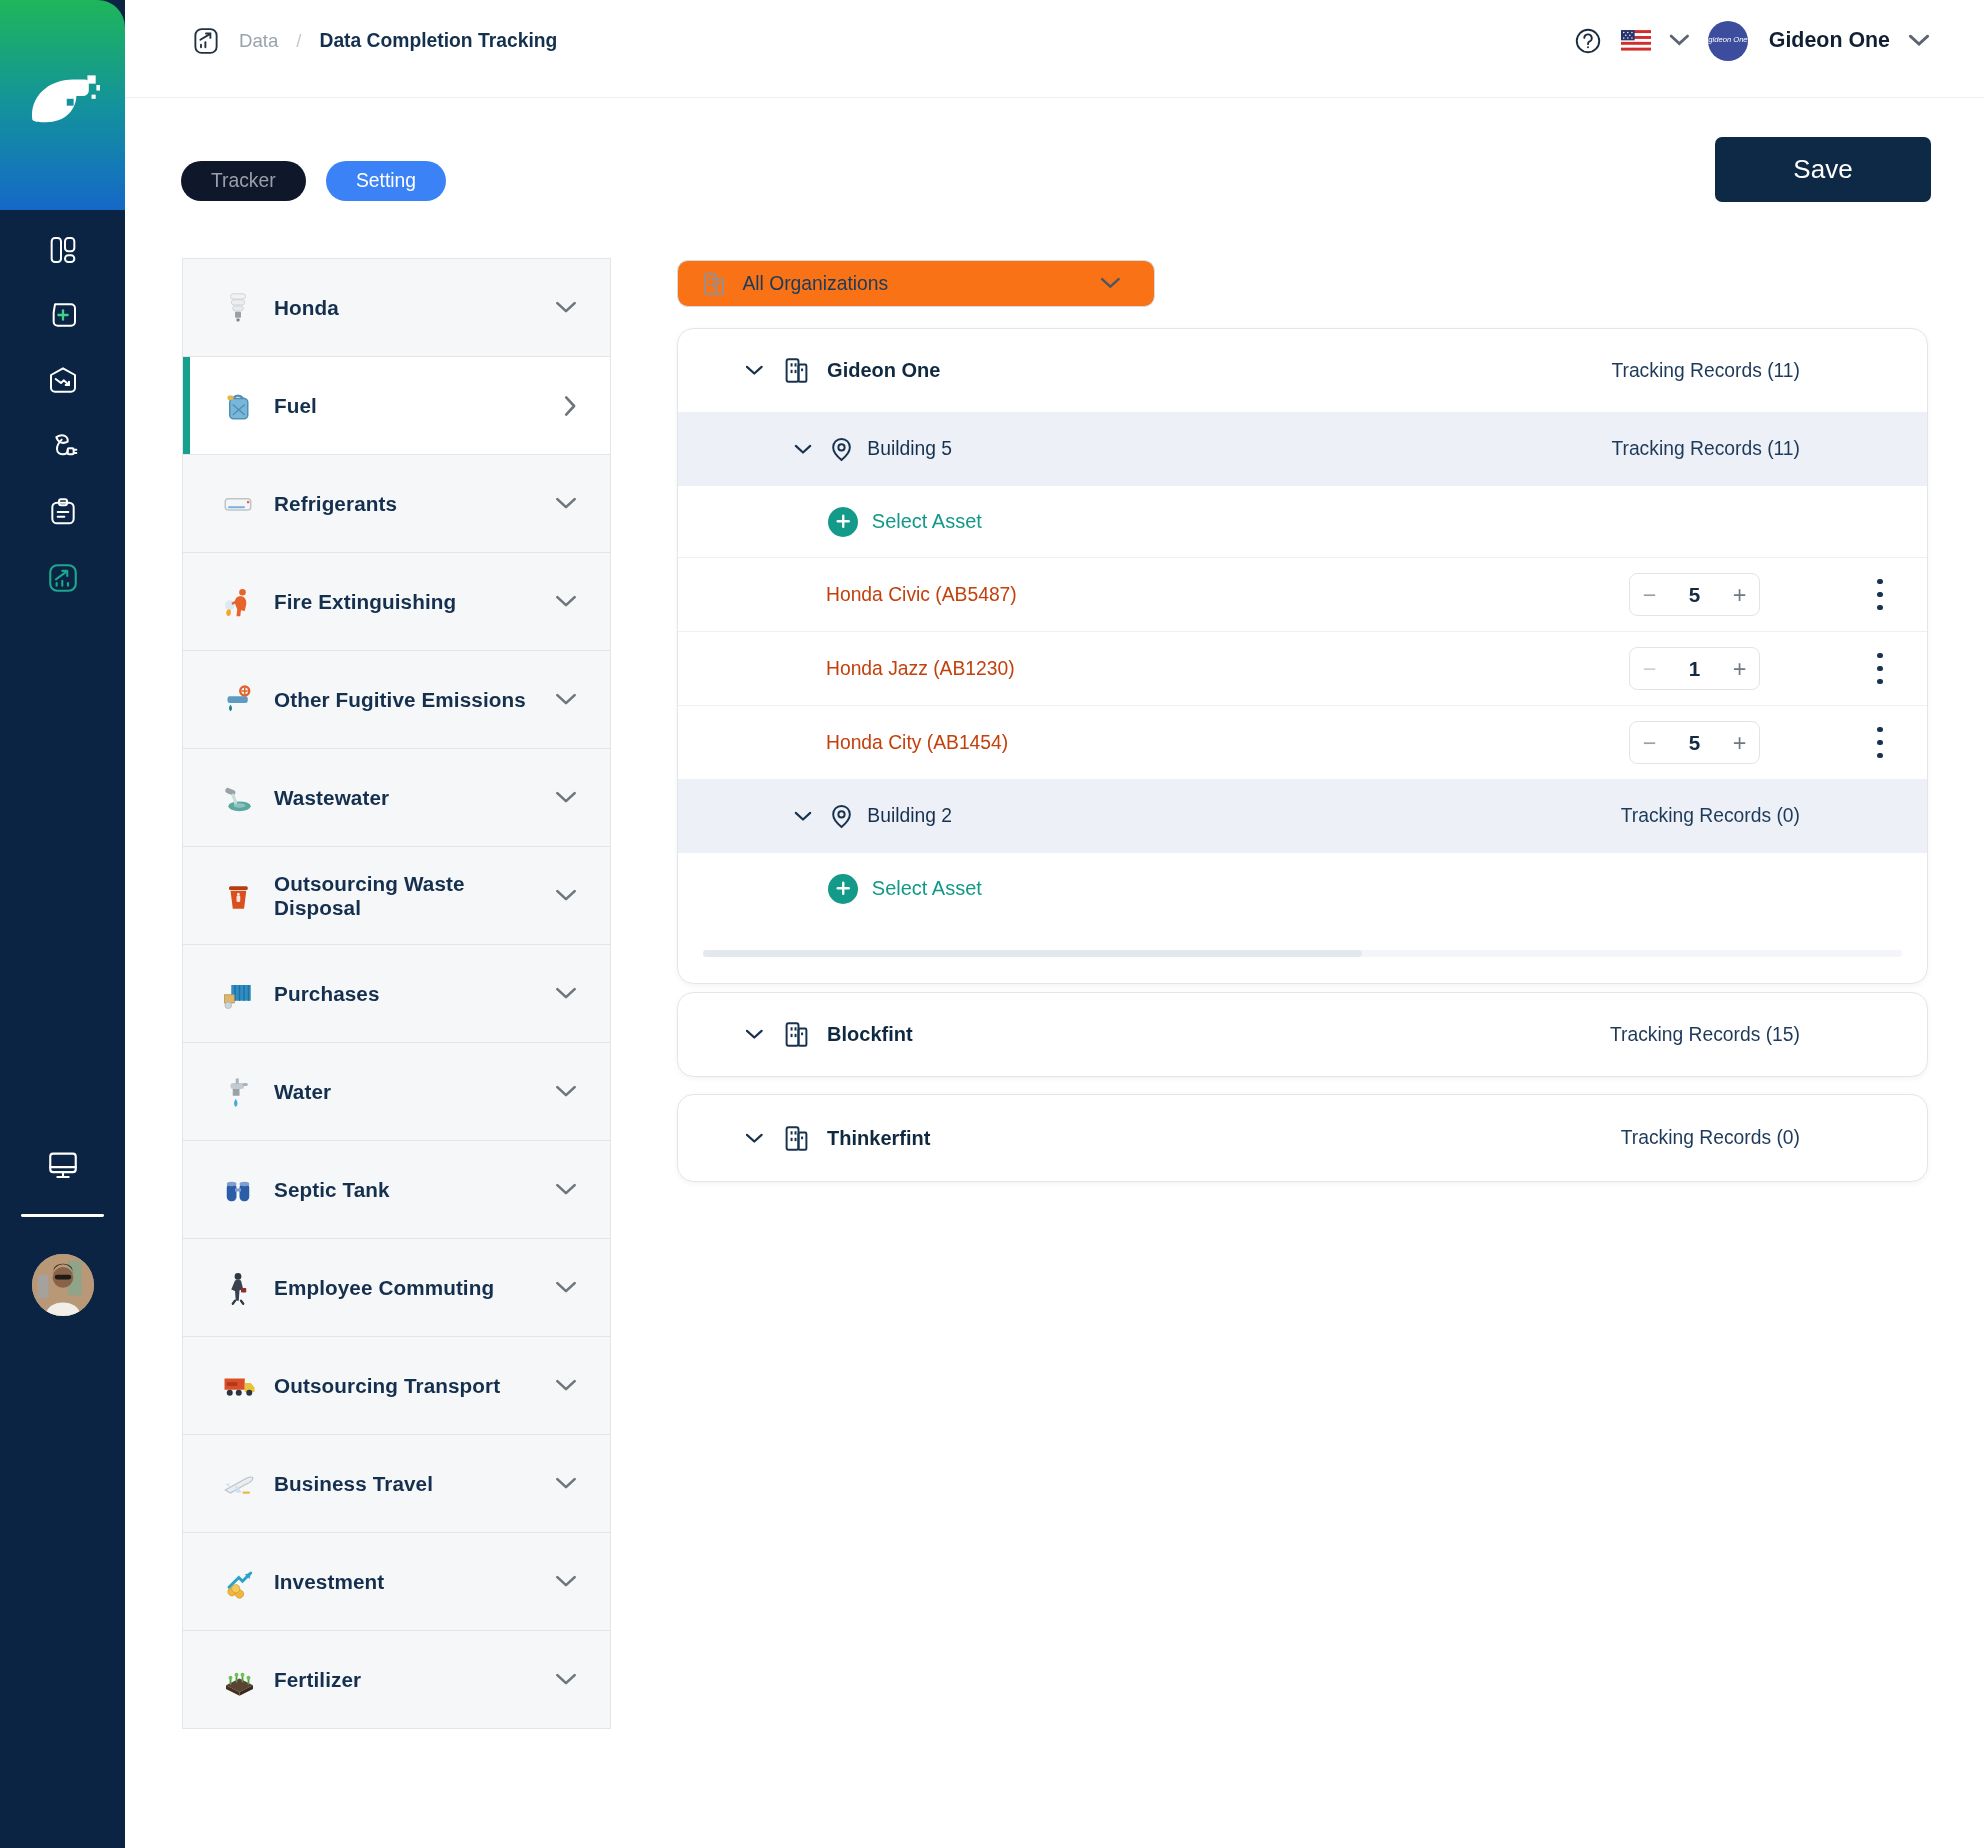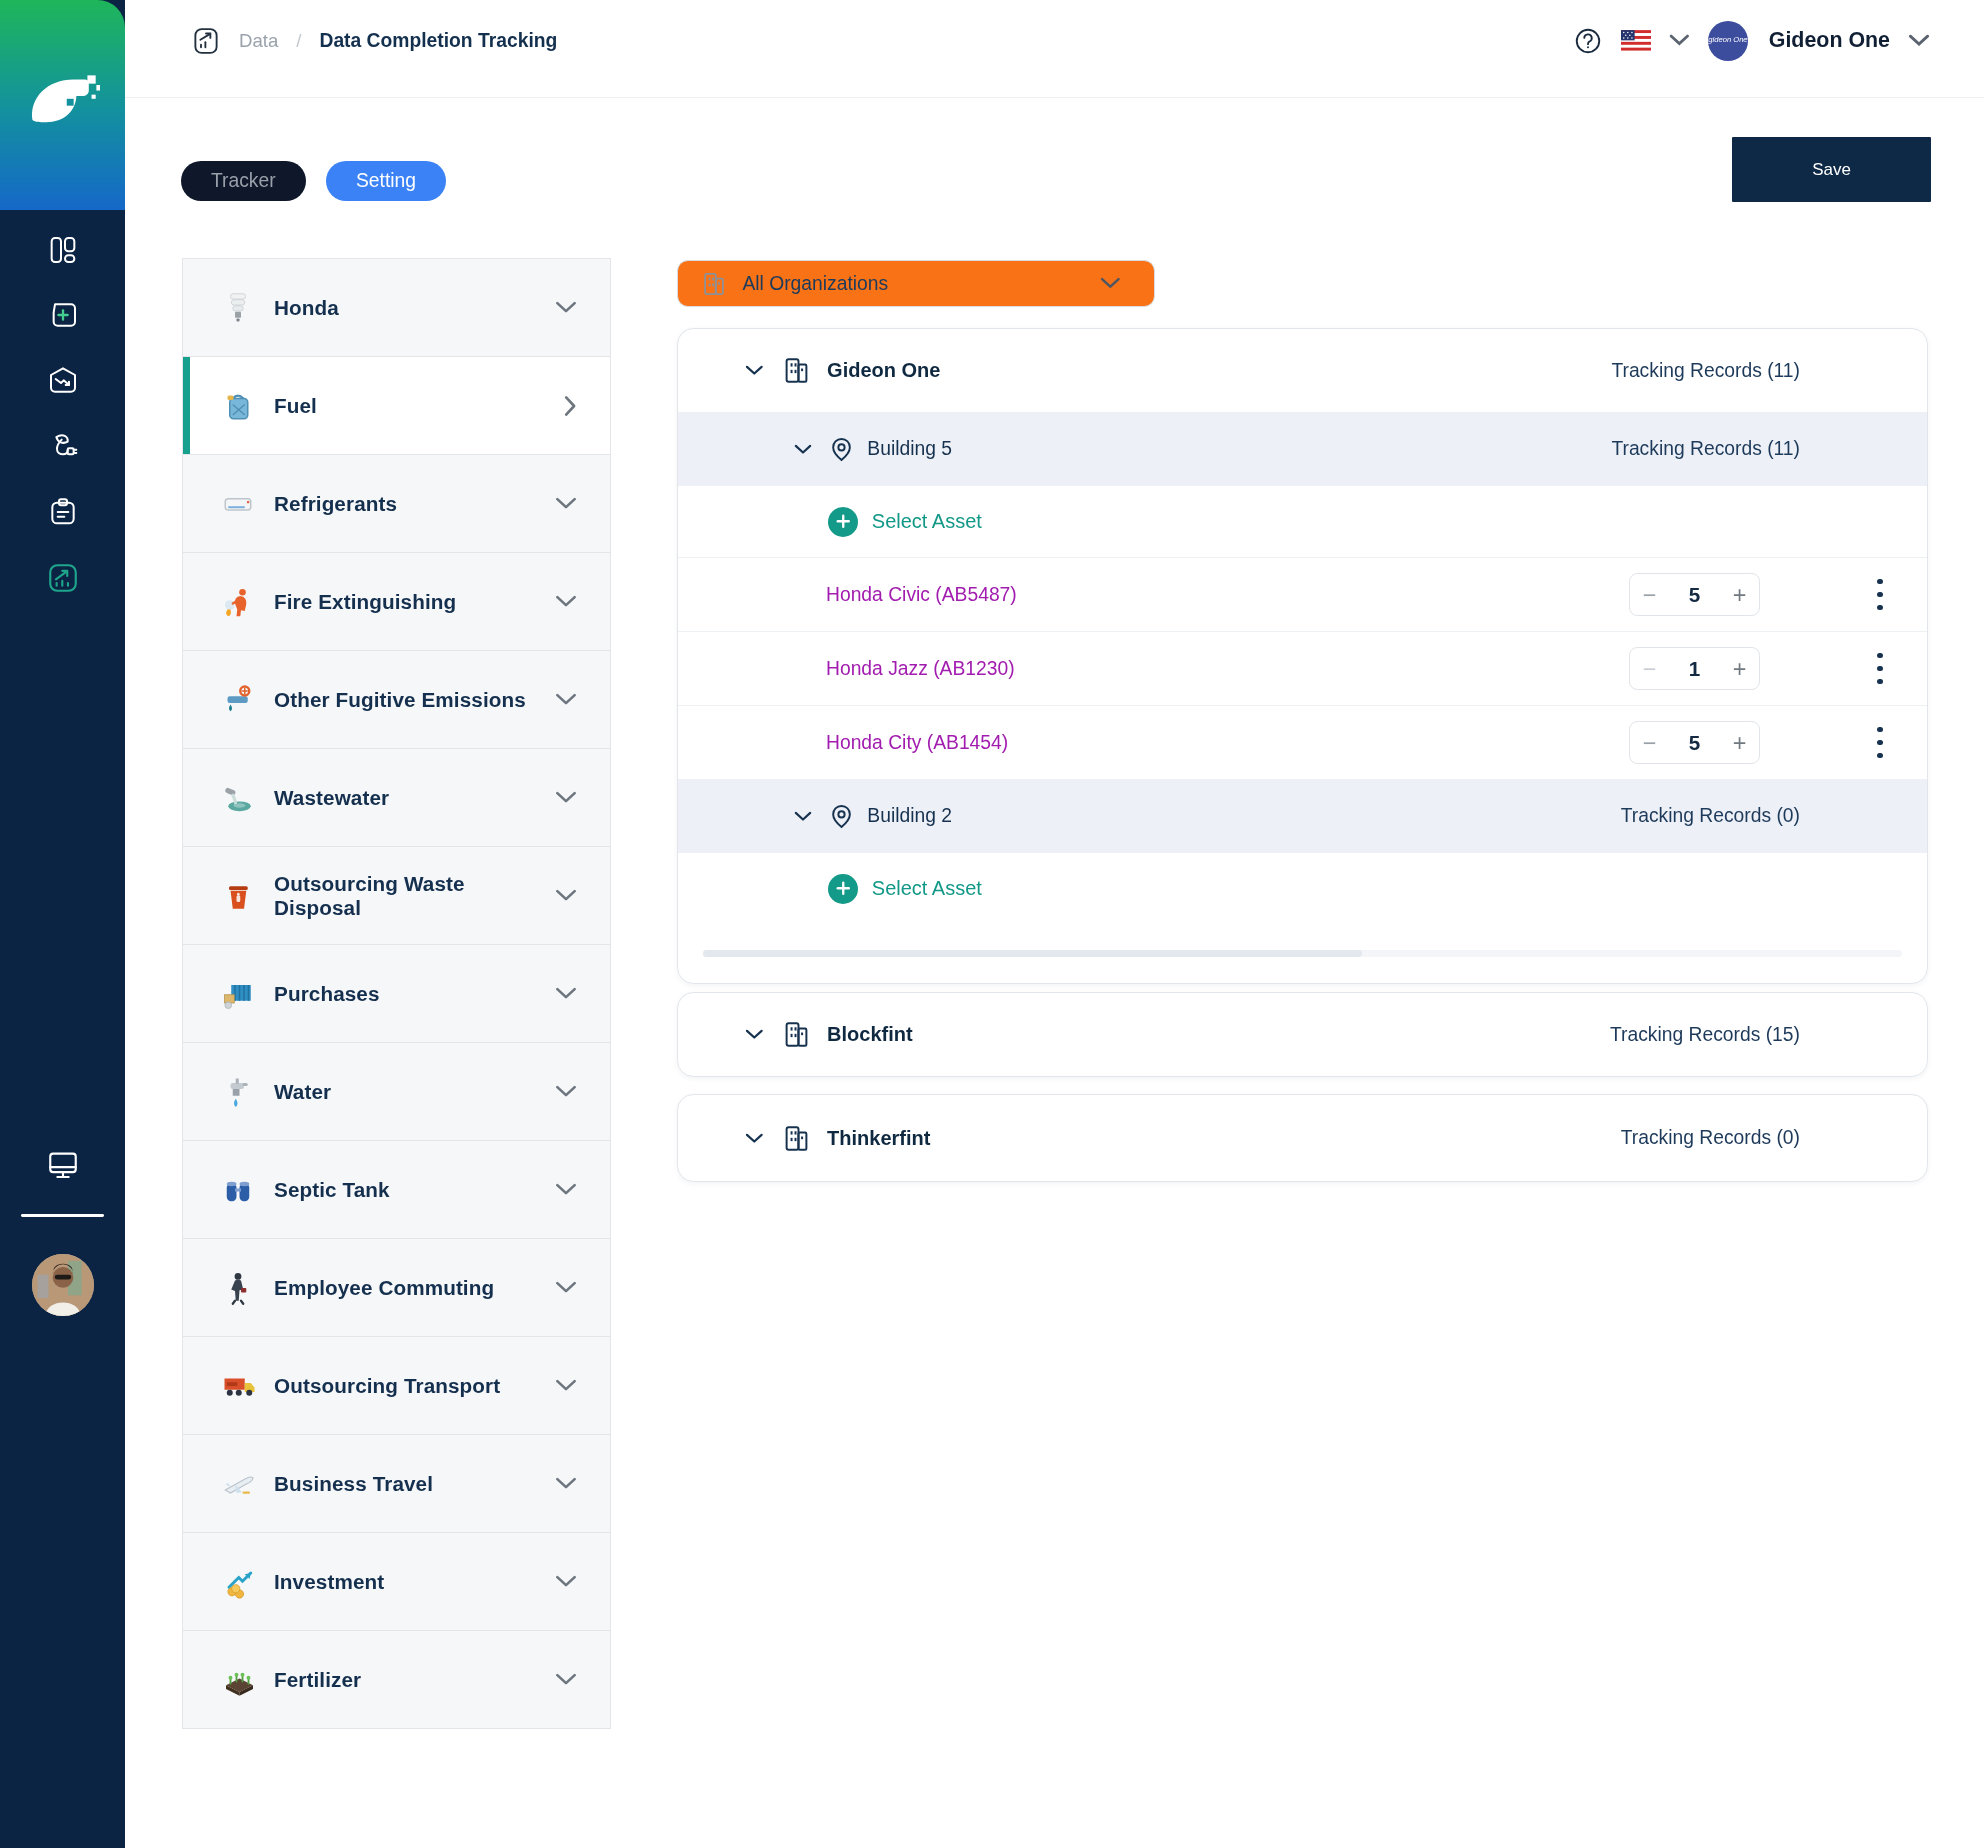--- a/index.html
+++ b/index.html
@@ -29,22 +29,22 @@
   .top-right { position:absolute; right:55px; top:0; height:81px; display:flex; align-items:center; gap:18px; }
   .user-avatar { width:40px; height:40px; border-radius:50%; background:#3c4d9e; color:#fff; display:flex; align-items:center; justify-content:center;
     font-size:7.6px; text-align:center; line-height:8.3px; font-style:italic; }
   .user-name { font-size:21.4px; font-weight:700; color:#101f33; margin-left:2.8px; }
 
   
   .tab-pill { position:absolute; top:161px; height:40px; border-radius:20px; border:none; font-size:19.3px; cursor:pointer;
     font-family:"Liberation Sans", sans-serif; padding:0 30px; }
   .tab-tracker { left:181px; background:#0f172a; color:#9aa0aa; }
   .tab-setting { left:326px; background:#3b82f6; color:#ffffff;text-align:right; }
-  .save-btn { position:absolute; right:54px; top:137px; width:199px; height:65px; background:#0d2946; color:#fff; border:none;
-    border-radius:1px; font-size:17px; font-family:"Liberation Sans", sans-serif; cursor:pointer; }
+  .save-btn { position:absolute; right:54px; top:137px; width:216px; height:65px; background:#0d2946; color:#fff; border:none;
+    border-radius:7px; font-size:26px; font-family:"Liberation Sans", sans-serif; cursor:pointer; }
 
   
   .cat-panel { position:absolute; left:182px; top:258px; width:429px; border:1.4px solid #e3e5e8; border-bottom:none; background:#fff; }
   .cat-row { position:relative; height:98px; background:#f6f7f9; border-bottom:1.4px solid #e3e5e8; display:flex; align-items:center; cursor:pointer; }
   .cat-row.active { background:#ffffff; }
   .cat-accent { position:absolute; left:0; top:0; bottom:0; width:6.9px; background:transparent; }
   .cat-row.active .cat-accent { background:#16a08d; }
   .cat-icon { width:37px; height:37px; margin-left:36px; display:flex; align-items:center; justify-content:center; flex:none; }
   .cat-label { margin-left:18px; font-size:20.7px; font-weight:700; color:#15304e; letter-spacing:0.1px; }
   .cat-chevron { margin-left:auto; margin-right:33px; display:flex; }
@@ -73,21 +73,21 @@
   .row-building { height:74px; background:#edf1f7; }
   .row-building .chev { margin-left:116px; display:flex; }
   .row-building .pin { margin-left:16.5px; display:flex; }
   .row-building .name { margin-left:13.8px; font-size:19.3px; color:#16314f; }
 
   .row-select { height:71px; }
   .row-select .plus-circle { margin-left:150px; width:30px; height:30px; border-radius:50%; background:#149a88; display:flex; align-items:center; justify-content:center; }
   .row-select .sel-label { margin-left:13.8px; font-size:20px; color:#129887; cursor:pointer; }
 
   .row-asset { height:74px; border-top:1.4px solid #eef1f4; }
-  .row-asset .name { margin-left:148px; font-size:19.3px; color:#a21caf; }
+  .row-asset .name { margin-left:148px; font-size:19.3px; color:#c2410c; }
   .stepper { position:absolute; left:951px; width:131px; height:43px; border:1.4px solid #e0e4e8; border-radius:8.3px; background:#fff;
     display:flex; align-items:center; }
   .row-asset { position:relative; }
   .step-minus,.step-plus { width:39px; text-align:center; font-size:23.4px; color:#98a0a8; cursor:pointer; line-height:40px; }
   .step-plus { color:#707880; }
   .step-minus.disabled { color:#c9ced4; }
   .step-value { flex:1; text-align:center; font-size:20.7px; font-weight:700; color:#132a42; }
   .kebab { position:absolute; right:33px; width:27.6px; display:flex; flex-direction:column; align-items:center; gap:7.6px; cursor:pointer; }
   .kebab i { width:5.5px; height:5.5px; border-radius:50%; background:#17324f; }
 

